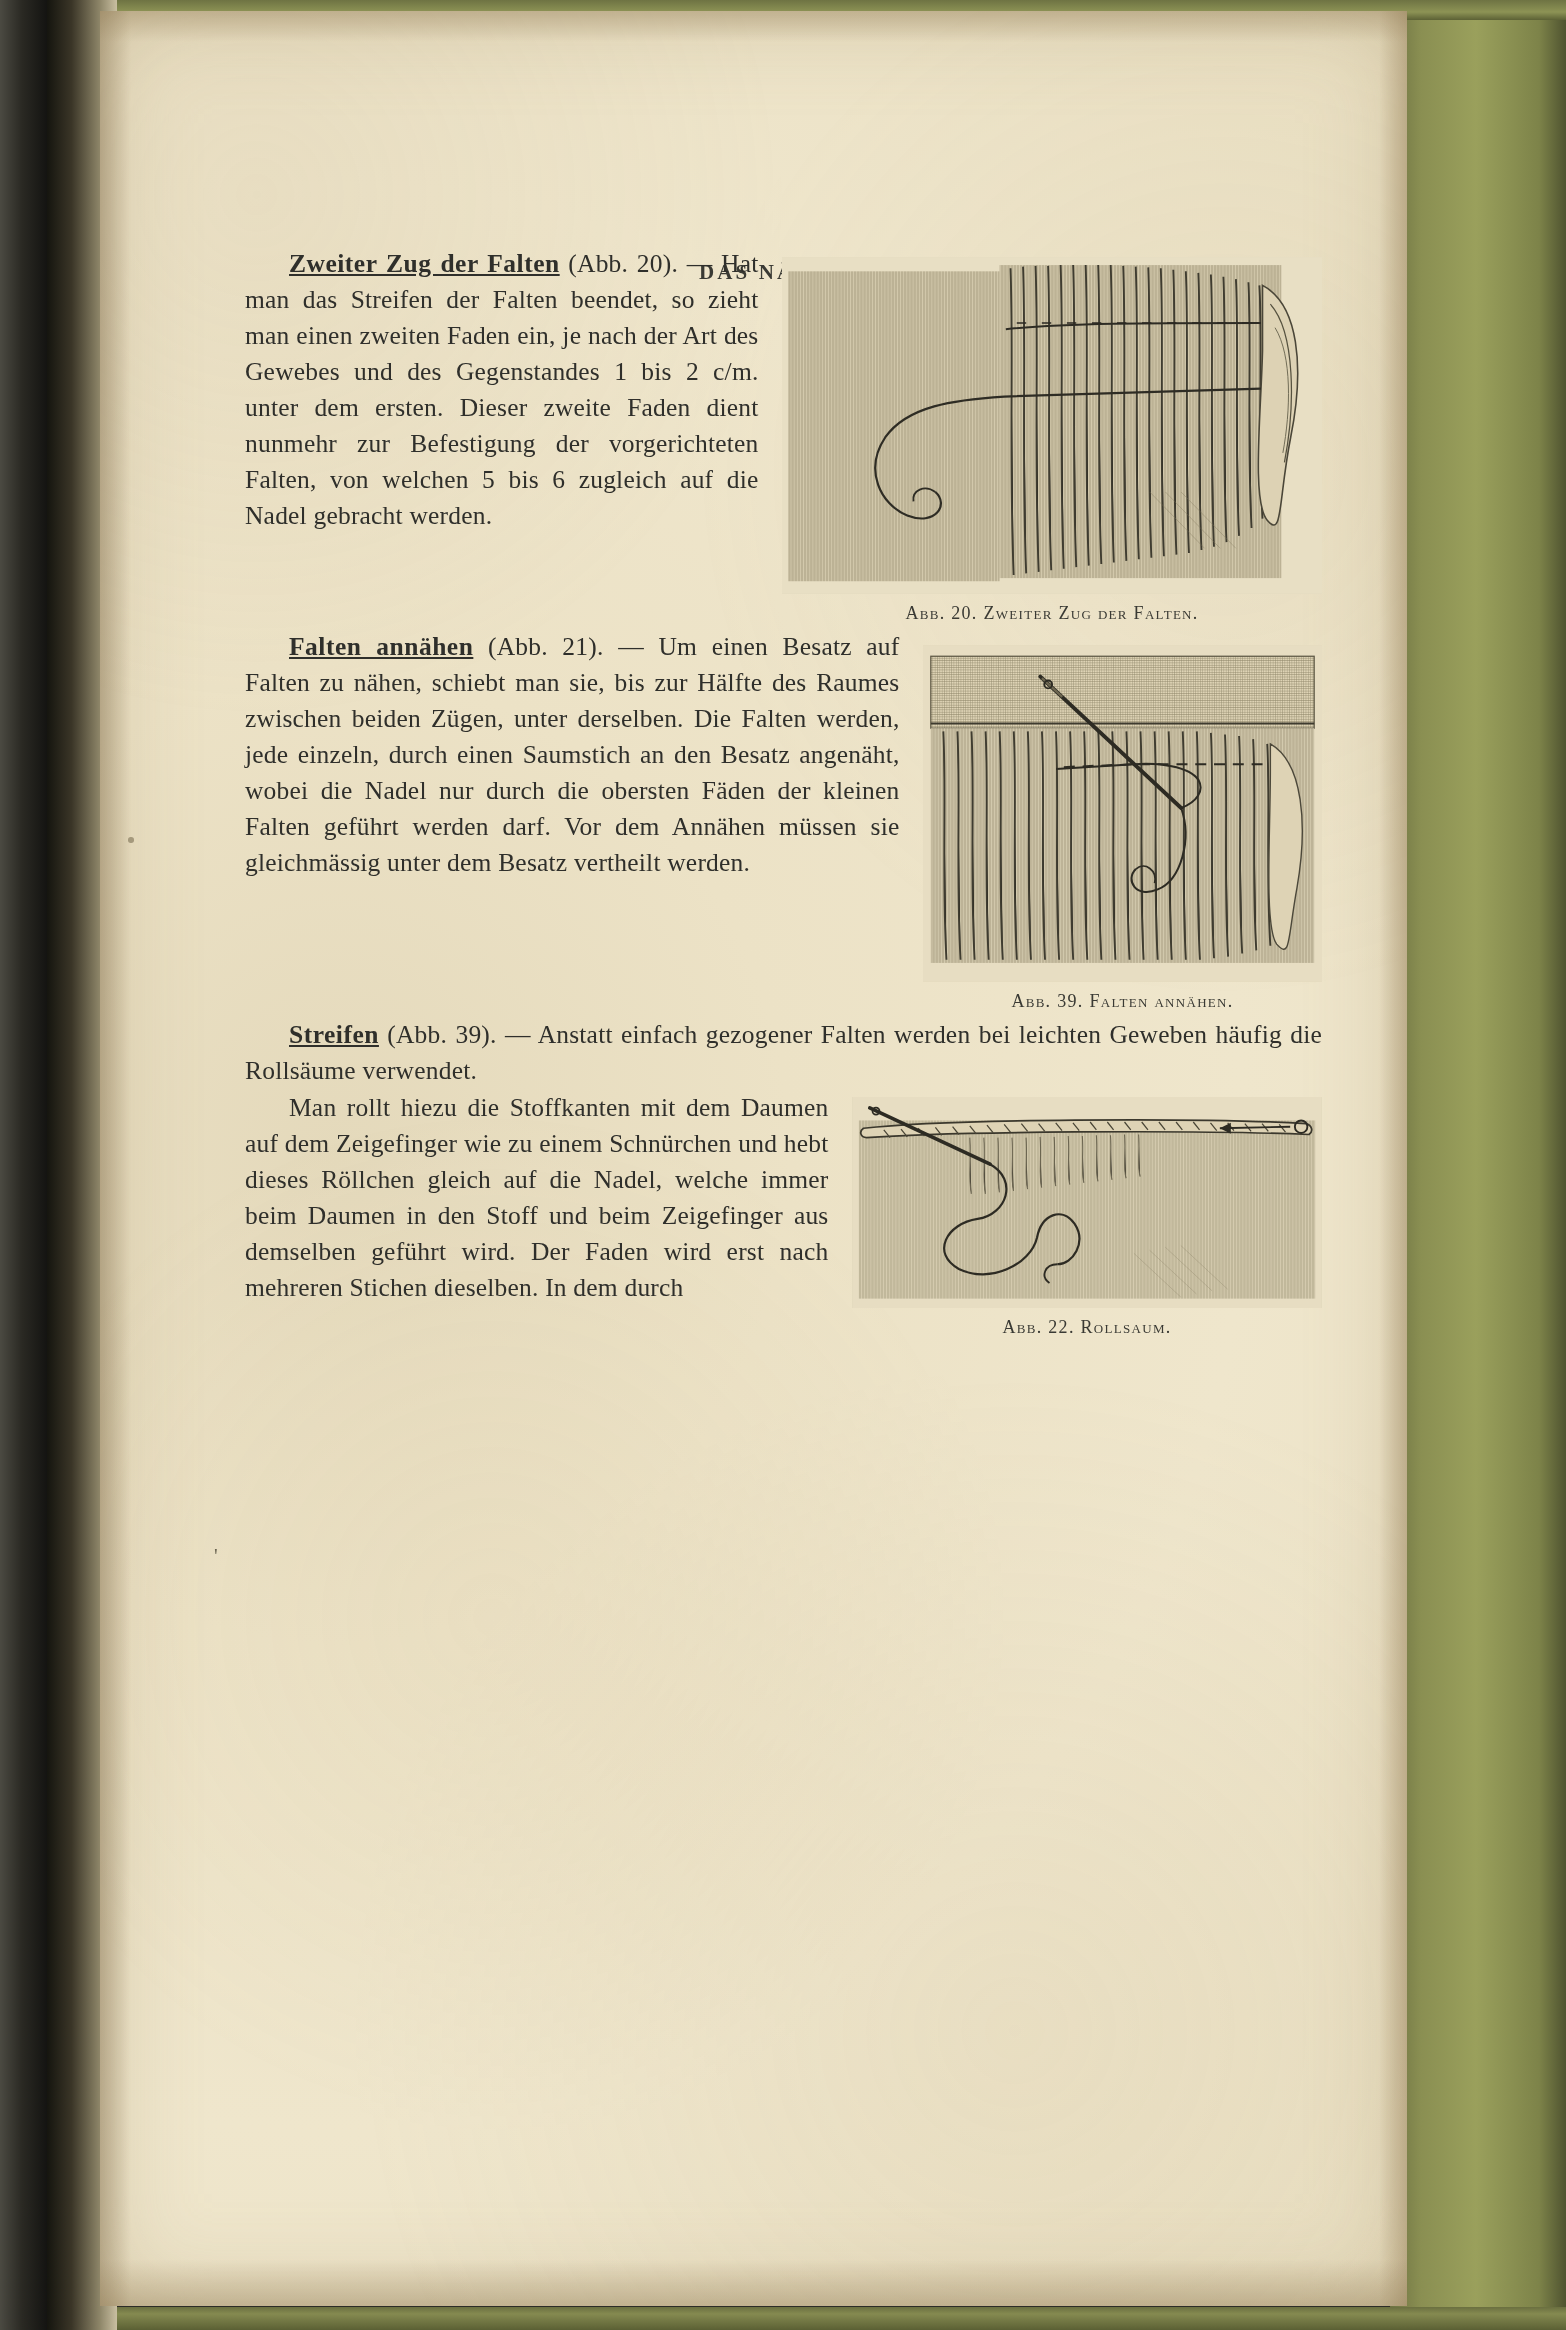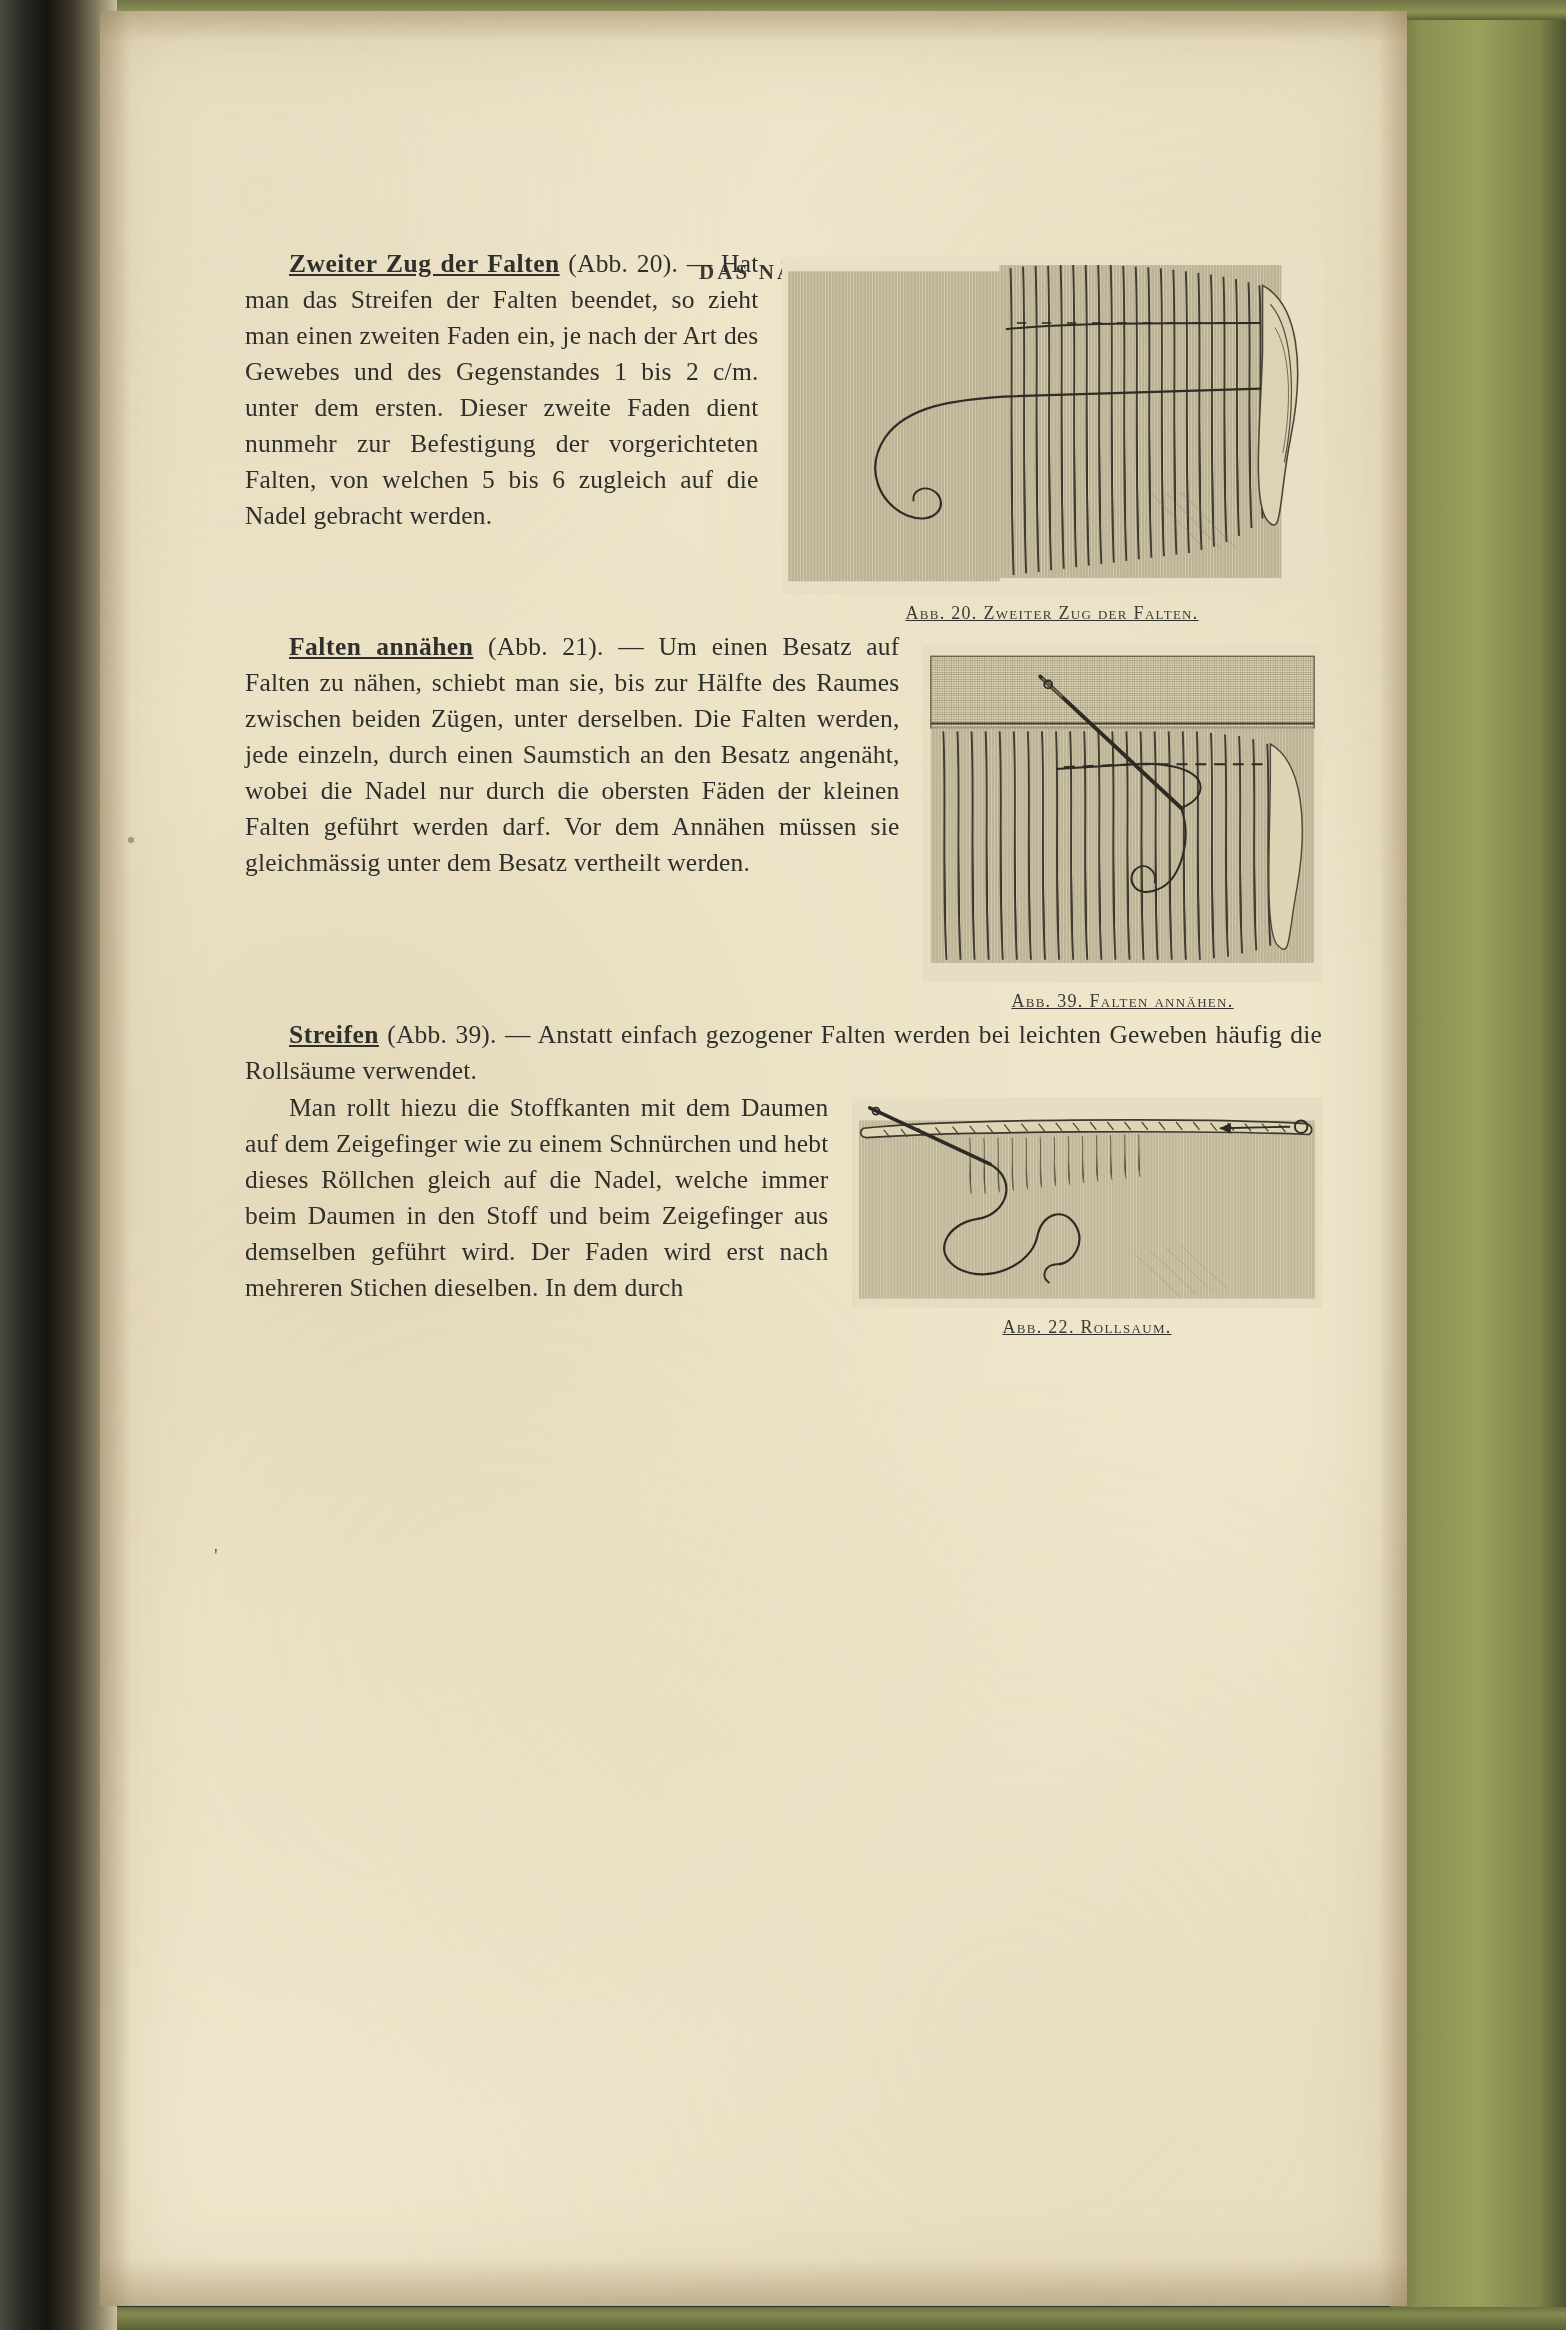--- a/index.html
+++ b/index.html
@@ -172,21 +172,20 @@
   p.indent { text-indent: 44px; }
   .lead {
     font-weight: bold;
     letter-spacing: 0.5px;
     text-decoration: underline;
   }
 
   
   .fig {
     position: relative;
-    text-decoration: underline;
   }
   .fig-img {
     border: 0;
     background: #e3d9bd;
     position: relative;
     overflow: hidden;
   }
   .fig-cap {
     font-size: 18px;
     font-variant: small-caps;

